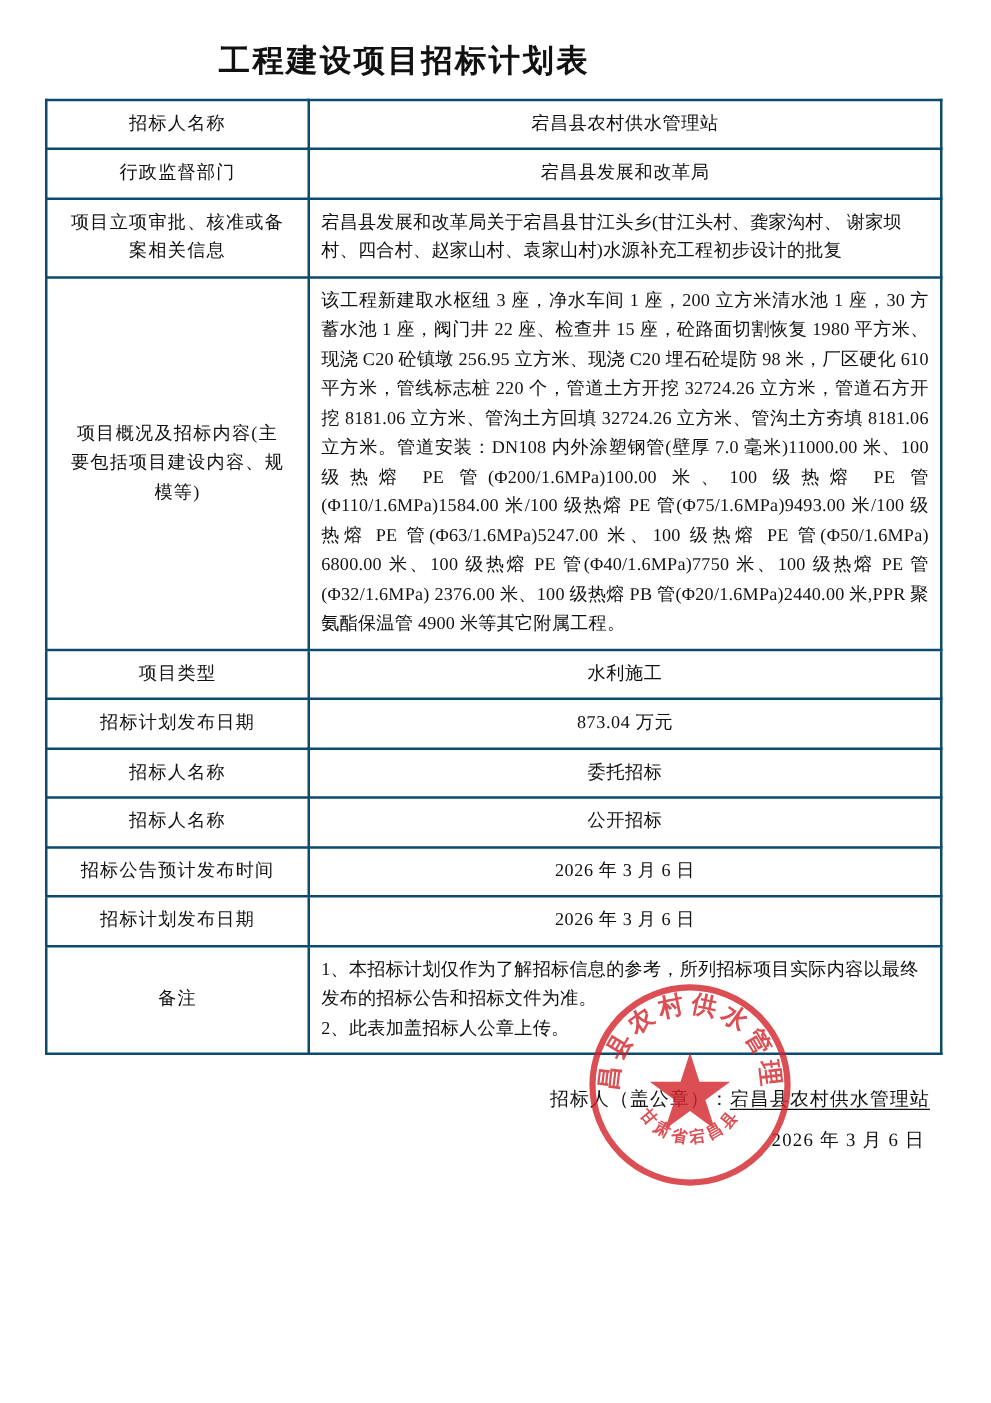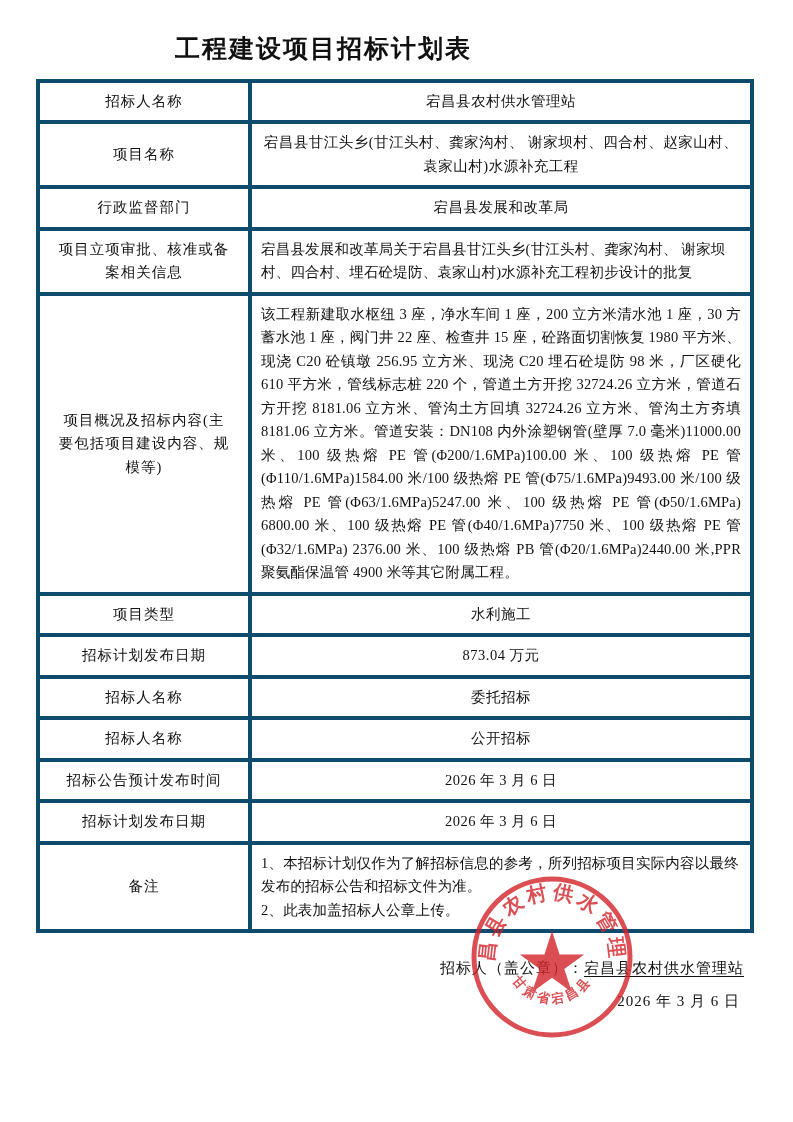--- a/index.html
+++ b/index.html
@@ -30,21 +30,21 @@
     margin: 10px 0 14px 0;
     font-family: "Liberation Serif", "DejaVu Serif", serif;
   }
   table.main {
     border-collapse: collapse;
     width: 718px;
     margin: 0 auto;
     table-layout: fixed;
   }
   table.main td {
-    border: 4px solid #0c4a6e;
+    border: 2px solid #0c4a6e;
     vertical-align: middle;
     font-size: 14.5px;
     line-height: 1.62;
     padding: 7px 9px;
   }
   td.label {
     width: 190px;
     text-align: center;
     letter-spacing: 1px;
   }
@@ -116,35 +116,29 @@
   <table class="main">
     <tbody>
       <tr>
         <td class="label">
             <span class="lbl-inner">招标人名称</span>
           </td>
         <td class="value">宕昌县农村供水管理站</td>
       </tr>
       <tr>
         <td class="label">
-            <span class="lbl-inner">项目名称</span>
-          </td>
-        <td class="value">宕昌县甘江头乡(甘江头村、龚家沟村、 谢家坝村、四合村、赵家山村、袁家山村)水源补充工程</td>
-      </tr>
-      <tr>
-        <td class="label">
             <span class="lbl-inner">行政监督部门</span>
           </td>
         <td class="value">宕昌县发展和改革局</td>
       </tr>
       <tr>
         <td class="label">
             <span class="lbl-inner">项目立项审批、核准或备案相关信息</span>
           </td>
-        <td class="value-left">宕昌县发展和改革局关于宕昌县甘江头乡(甘江头村、龚家沟村、 谢家坝村、四合村、埋石砼堤防、袁家山村)水源补充工程初步设计的批复</td>
+        <td class="value-left">宕昌县发展和改革局关于宕昌县甘江头乡(甘江头村、龚家沟村、 谢家坝村、四合村、赵家山村、袁家山村)水源补充工程初步设计的批复</td>
       </tr>
       <tr>
         <td class="label">
             <span class="lbl-inner">项目概况及招标内容(主要包括项目建设内容、规模等)</span>
           </td>
         <td class="value-just">该工程新建取水枢纽 3 座，净水车间 1 座，200 立方米清水池 1 座，30 方蓄水池 1 座，阀门井 22 座、检查井 15 座，砼路面切割恢复 1980 平方米、现浇 C20 砼镇墩 256.95 立方米、现浇 C20 埋石砼堤防 98 米，厂区硬化 610 平方米，管线标志桩 220 个，管道土方开挖 32724.26 立方米，管道石方开挖 8181.06 立方米、管沟土方回填 32724.26 立方米、管沟土方夯填 8181.06 立方米。管道安装：DN108 内外涂塑钢管(壁厚 7.0 毫米)11000.00 米、100 级热熔 PE 管(Φ200/1.6MPa)100.00 米、100 级热熔 PE 管(Φ110/1.6MPa)1584.00 米/100 级热熔 PE 管(Φ75/1.6MPa)9493.00 米/100 级热熔 PE 管(Φ63/1.6MPa)5247.00 米、100 级热熔 PE 管(Φ50/1.6MPa) 6800.00 米、100 级热熔 PE 管(Φ40/1.6MPa)7750 米、100 级热熔 PE 管(Φ32/1.6MPa) 2376.00 米、100 级热熔 PB 管(Φ20/1.6MPa)2440.00 米,PPR 聚氨酯保温管 4900 米等其它附属工程。</td>
       </tr>
       <tr>
         <td class="label">
             <span class="lbl-inner">项目类型</span>

